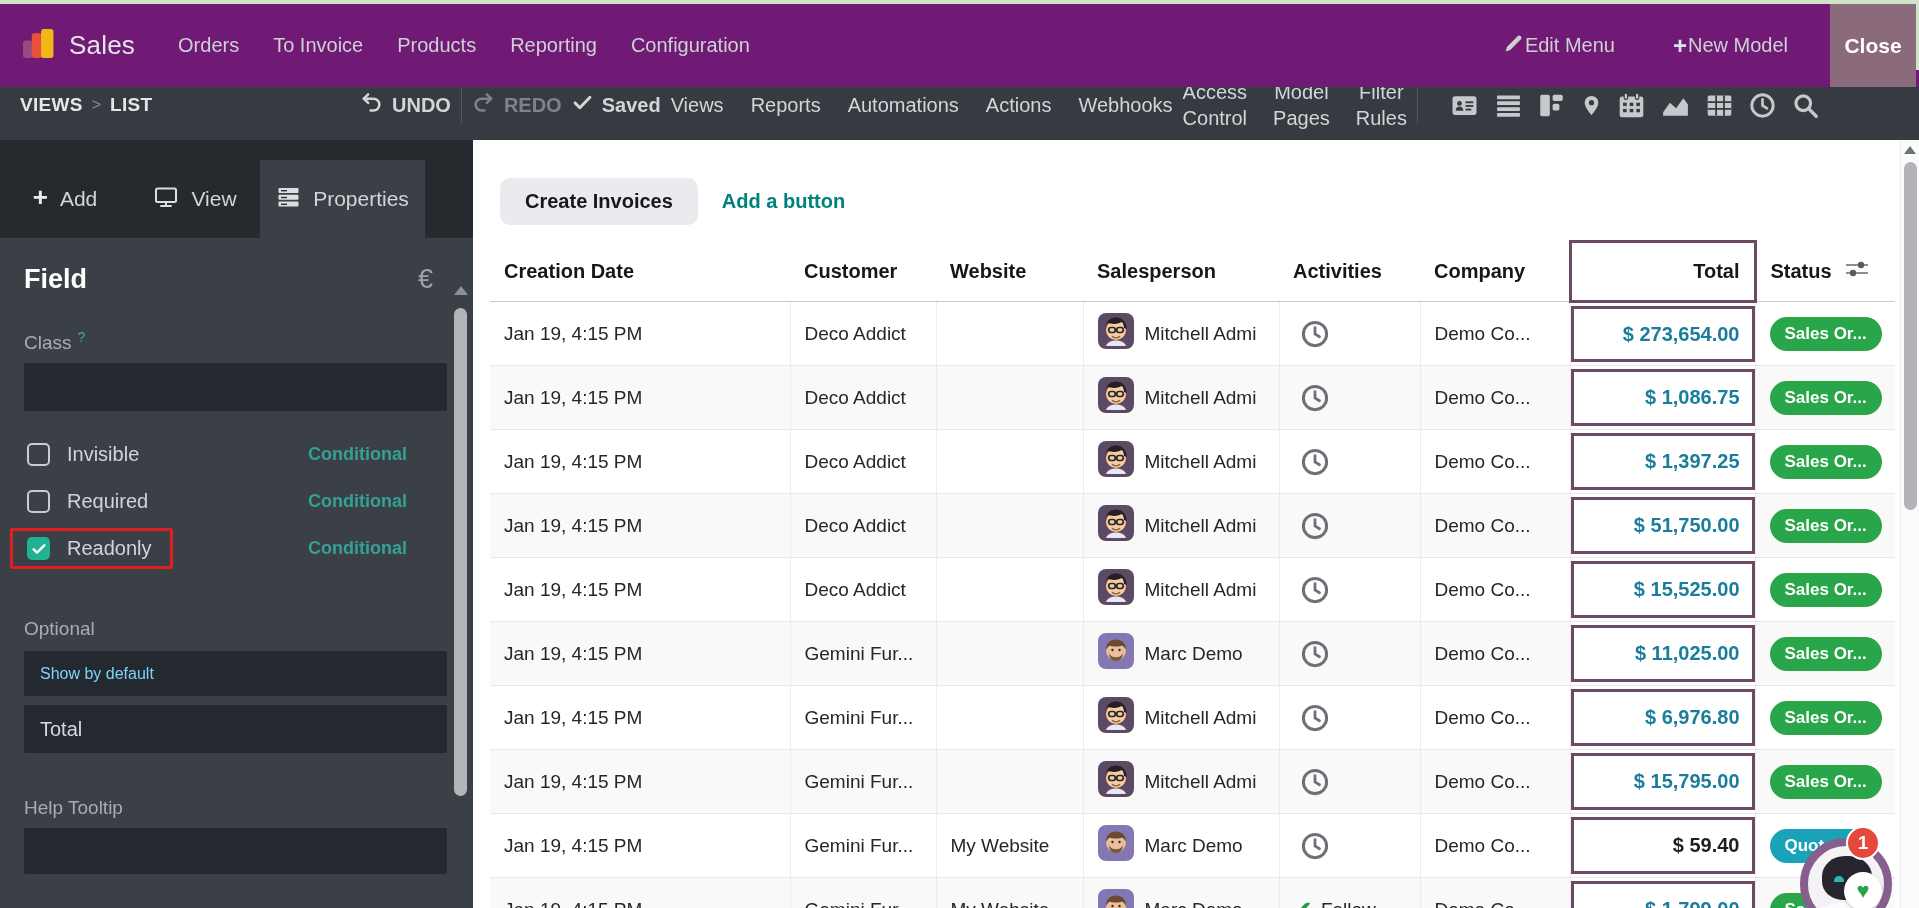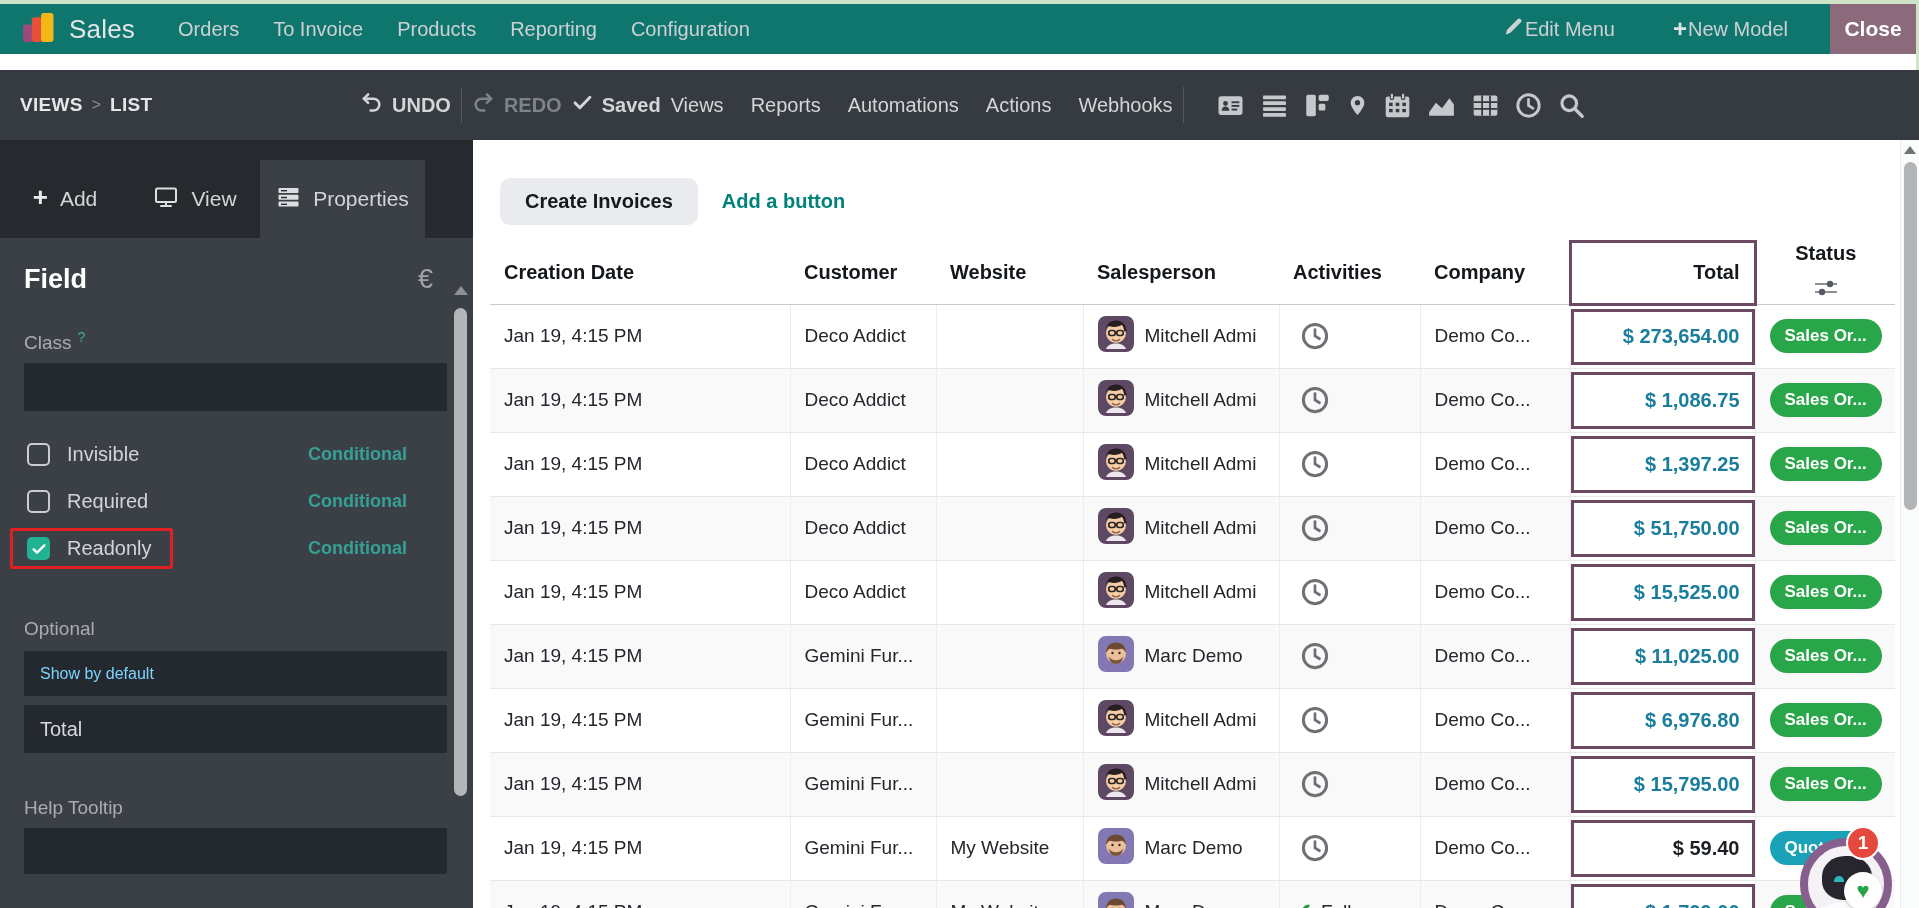--- a/index.html
+++ b/index.html
@@ -4,21 +4,21 @@
 <style>
   * { box-sizing: border-box; margin: 0; padding: 0; }
   html,body { width:1919px; height:908px; overflow:hidden; font-family:"Liberation Sans", sans-serif; background:#fff; }
   #stage { position:relative; width:1919px; height:908px; overflow:hidden; }
 
   
   #topstrip { position:absolute; top:0; left:0; right:0; height:4px; background:#cfe3c6; z-index:60; }
   #rightstrip { position:absolute; top:0; right:0; width:3px; height:70px; background:#cfe3c6; z-index:60; }
 
   
-  #navbar { position:absolute; top:4px; left:0; right:0; height:50px; background:#0f766e; display:flex; align-items:center; z-index:40; }
+  #navbar { position:absolute; top:4px; left:0; right:0; height:83px; background:#701a75; display:flex; align-items:center; z-index:40; }
   #navbar .brand { display:flex; align-items:center; gap:14px; padding-left:22px; }
   #navbar .brand .app { font-size:26px; color:#e3e5e7; letter-spacing:.2px; }
   #nav-menus { display:flex; align-items:center; margin-left:26px; }
   .nav-item { font-size:20px; color:#ced1d4; padding:0 17px; cursor:pointer; }
   #nav-right { margin-left:auto; display:flex; align-items:center; height:100%; }
   .nav-action { display:flex; align-items:center; gap:1px; font-size:20px; color:#ced1d4; cursor:pointer; }
   #edit-menu { margin-right:58px; }
   #new-model { margin-right:42px; }
   #new-model .plus { font-size:24px; font-weight:700; color:#dfe1e3; line-height:1; }
   #close-btn { height:100%; width:86px; margin-right:3px; background:#8b6a7b; color:#fff; font-weight:700; font-size:21px; display:flex; align-items:center; justify-content:center; cursor:pointer; }
@@ -70,21 +70,21 @@
   #main { position:absolute; top:140px; left:473px; right:0; bottom:0; background:#fff; overflow:hidden; }
   #btn-row { position:absolute; top:38px; left:27px; display:flex; align-items:center; gap:24px; }
   #create-invoices { background:#e9ebee; border:none; border-radius:10px; padding:12px 25px; font-size:20px; font-weight:600; color:#16181b; cursor:pointer; font-family:"Liberation Sans",sans-serif; }
   #add-button-link { color:#00827b; font-size:20px; font-weight:600; cursor:pointer; }
 
   #grid { position:absolute; top:100px; left:17px; border-collapse:collapse; table-layout:fixed; width:1405px; }
   #grid col.c0{width:300px} #grid col.c1{width:146px} #grid col.c2{width:147px} #grid col.c3{width:196px}
   #grid col.c4{width:141px} #grid col.c5{width:150px} #grid col.c6{width:185px} #grid col.c7{width:140px}
   #grid th { height:60px; font-size:20px; font-weight:700; color:#14181c; text-align:left; padding:0 14px; border-bottom:1px solid #c8cacd; white-space:nowrap; overflow:hidden; }
   #grid th.total-th { text-align:right; border:3px solid #6d4a63; }
-  #grid th .th-flex { display:flex; align-items:center; gap:12px;flex-direction:column; }
+  #grid th .th-flex { display:flex; align-items:center; gap:12px; }
   #grid td { height:64px; font-size:19px; color:#23272c; padding:0 14px; border-bottom:1px solid #e7e8ea; border-right:1px solid #ededef; white-space:nowrap; overflow:hidden; }
   #grid td:last-child { border-right:none; }
   #grid tr:nth-child(even) td { background:#f9f9fa; }
   #grid td.total-cell { padding:3px 0; border-right:1px solid #ededef; background:#fff !important; }
   .total-box { height:100%; border:3px solid #6d4a63; background:#fff; display:flex; align-items:center; justify-content:flex-end; padding:0 12px; font-size:20px; font-weight:600; color:#1b7d9c; }
   .total-box.muted { color:#1c2025; }
   .sp-cell { display:flex; align-items:center; gap:11px; }
   .sp-cell svg { flex:none; }
   .badge { display:inline-block; padding:7px 15px; border-radius:17px; color:#fff; font-size:17px; font-weight:700; }
   .badge.success { background:#2aa64a; }
@@ -186,20 +186,25 @@
         </span>
         <span style="font-weight:600">Saved</span>
       </span>
 
       <span id="flat-tabs" style="display:flex;align-items:center;gap:27px">
           <span class="sbar-item">Views</span>
           <span class="sbar-item">Reports</span>
           <span class="sbar-item">Automations</span>
           <span class="sbar-item">Actions</span>
           <span class="sbar-item">Webhooks</span>
+        </span>
+      <span id="stacked-tabs" style="display:flex;align-items:center;gap:26px">
+          <span class="stacked">Access<br>Control</span>
+          <span class="stacked">Model<br>Pages</span>
+          <span class="stacked">Filter<br>Rules</span>
         </span>
       <span class="vsep"></span>
       <span id="view-icons">
           <span class="vicon">
             <svg viewBox="0 0 24 24" width="29" height="25">
               <rect x="0.5" y="3" width="23" height="18" rx="2.5" fill="#c6c9cc"></rect>
               <circle cx="7.2" cy="10" r="2.3" fill="#363b41"></circle>
               <path d="M3.5 17c0-2.6 1.8-4 3.7-4s3.7 1.4 3.7 4z" fill="#363b41"></path>
               <rect x="13" y="8" width="7.5" height="1.8" fill="#363b41"></rect>
               <rect x="13" y="11.5" width="7.5" height="1.8" fill="#363b41"></rect>

